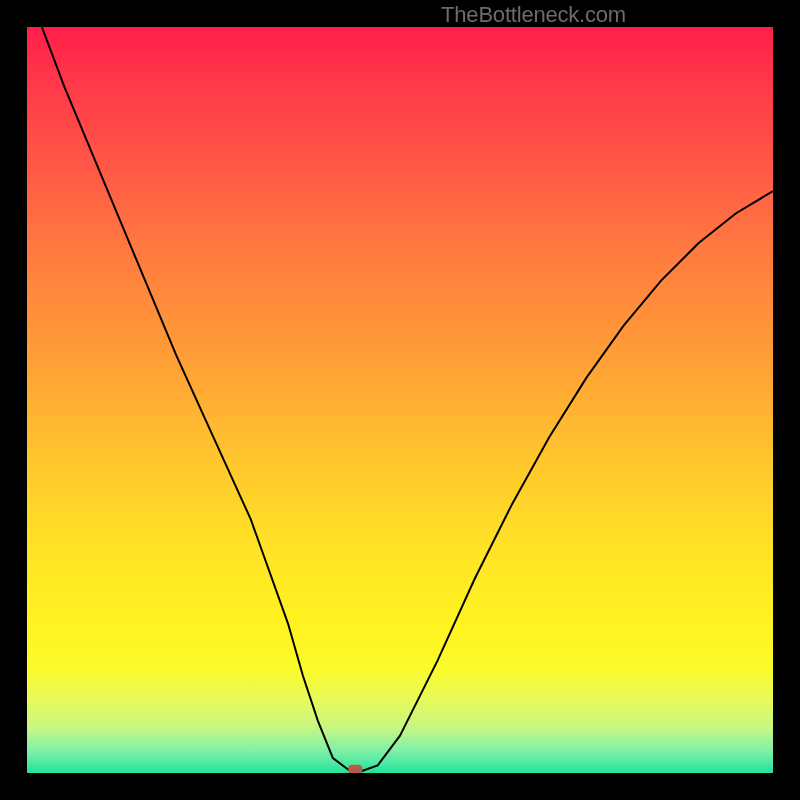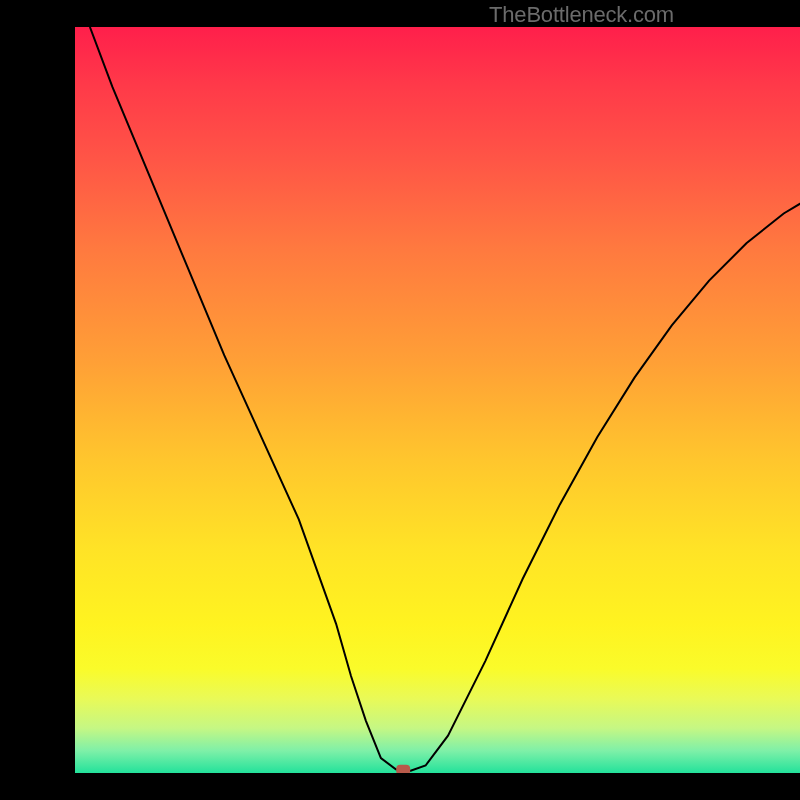--- a/index.html
+++ b/index.html
@@ -9,21 +9,20 @@
     width: 800px;
     height: 800px;
     overflow: hidden;
     font-family: Arial, Helvetica, sans-serif;
   }
   .container {
     position: relative;
     width: 640px;
     height: 800px;
     background: #000;
-    margin-left: 48px;
   }
   .watermark {
     position: absolute;
     top: 2px;
     right: 14px;
     color: #6b6b6b;
     font-size: 22px;
     font-weight: 500;
     letter-spacing: -0.2px;
     z-index: 10;

